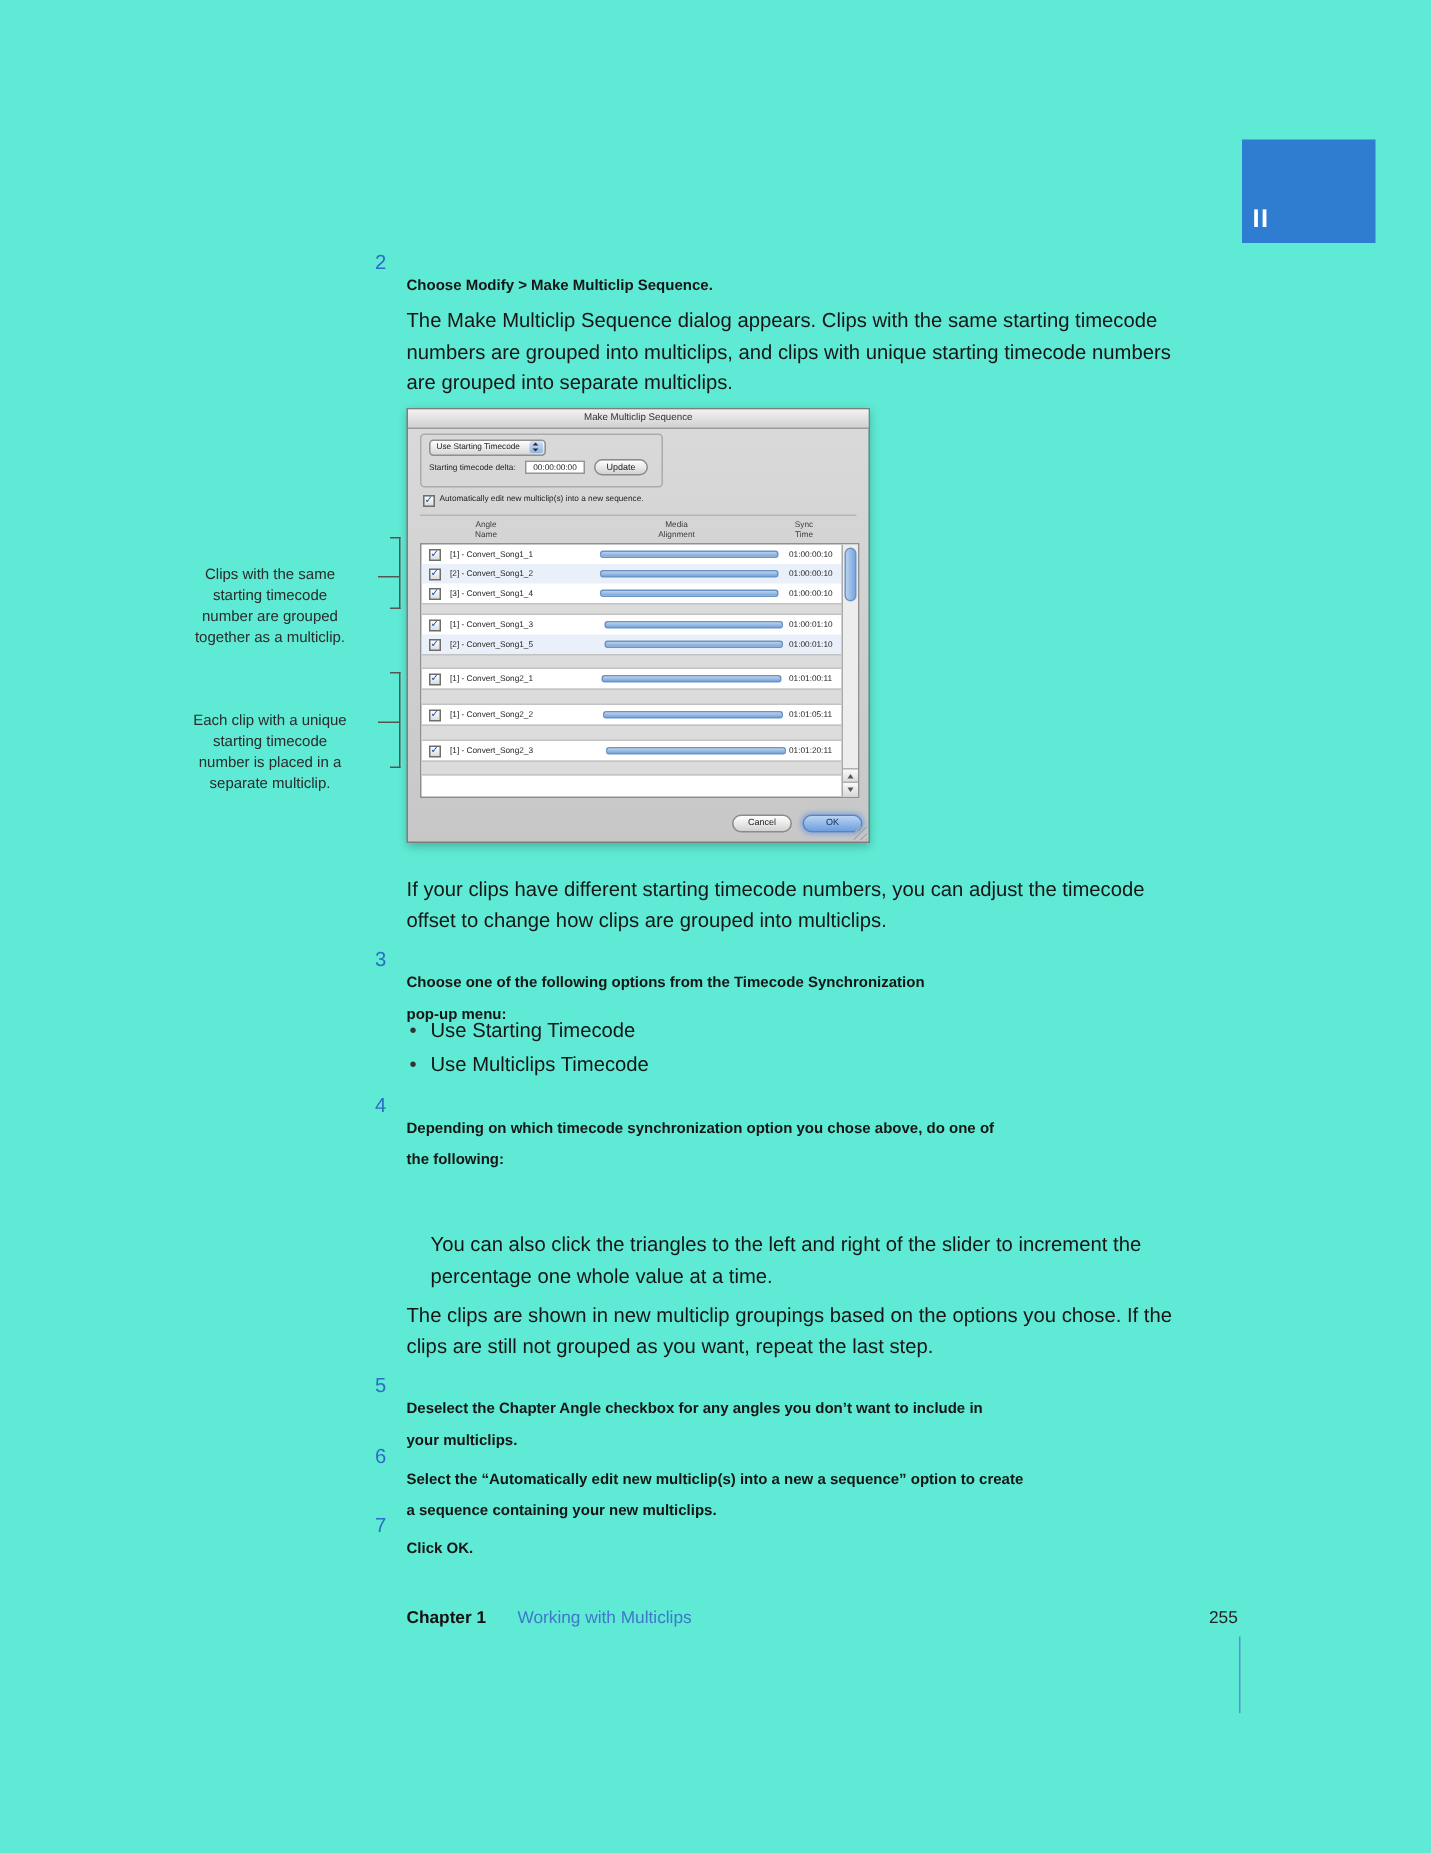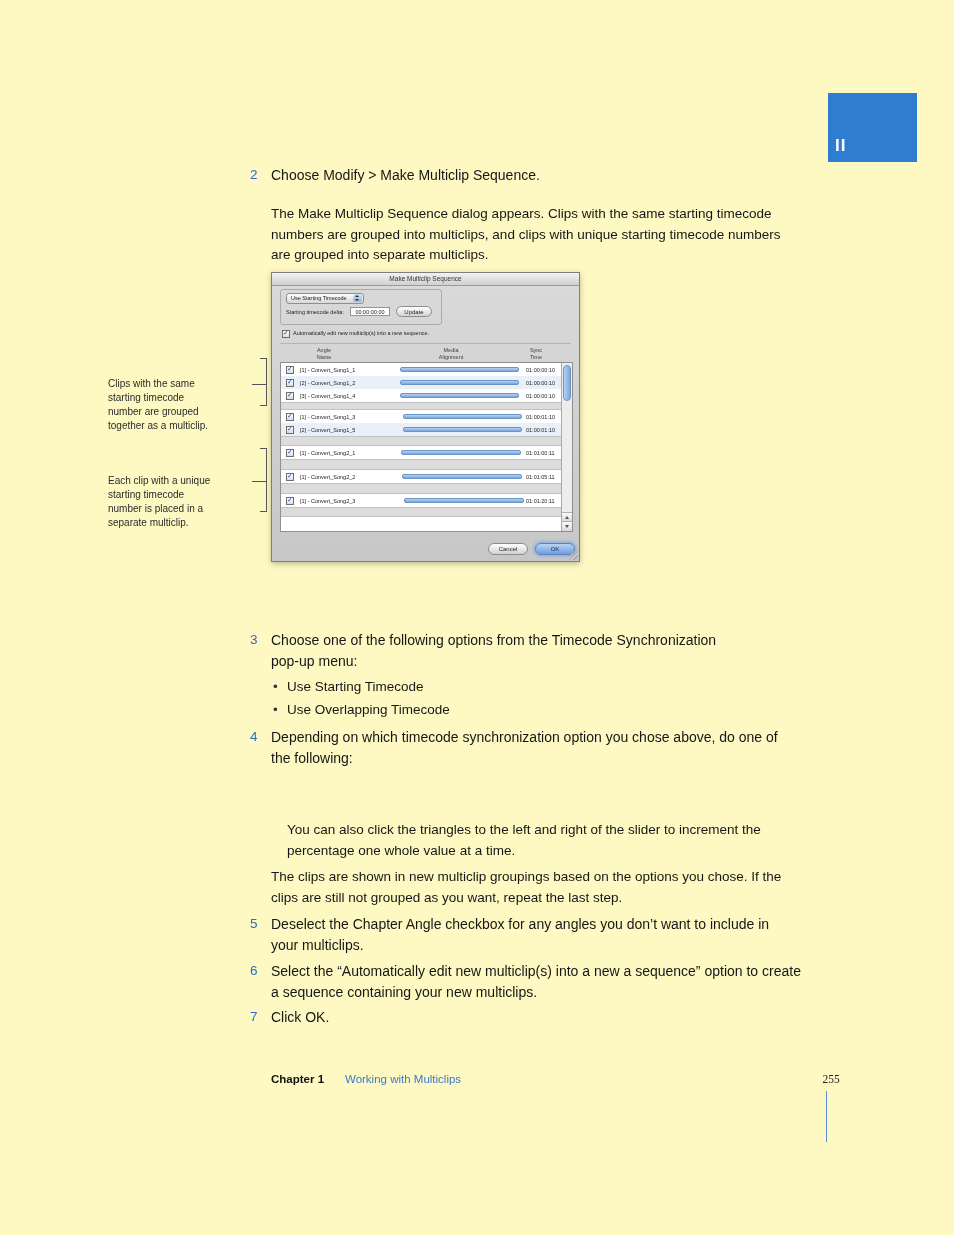--- a/index.html
+++ b/index.html
@@ -1,38 +1,38 @@
 <!DOCTYPE html>
 <html><head>
 <meta charset="utf-8">
 <style>
   html,body { margin:0; padding:0; background:#ffffff; }
   #page {
-    position:relative; width:954px; height:1235px; background:#fef9c3;
+    position:relative; width:954px; height:1235px; background:#5eead4;
     font-family:"Liberation Sans", sans-serif; color:#1a1a1a; overflow:hidden;
   }
   .flow { white-space:pre-line; }
 
   
   .part-box {
     position:absolute; left:828px; top:93px; width:89px; height:69px;
     background:#2e7dd1; display:flex; align-items:flex-end;
     padding:0 0 6px 7px; box-sizing:border-box;
   }
   .part-box .roman { color:#fff; font-weight:bold; font-size:17px; letter-spacing:1px; }
 
   
   .step { position:absolute; left:0; width:954px; }
   .step .num {
     position:absolute; left:250px; top:0; width:14px; text-align:left;
     color:#2f6cc4; font-size:13.5px; line-height:20.5px;
   }
   .step .stext {
-    position:absolute; left:271px; top:0; width:600px;
-    font-size:14px; line-height:20.5px; color:#161616;
+    position:absolute; left:271px; top:16px; width:600px;
+    font-size:10px; line-height:20.5px; color:#161616;font-weight:bold;
   }
   .para {
     position:absolute; left:271px; width:600px;
     font-size:13.5px; line-height:20.5px; color:#161616;
   }
   .bullet-line { position:absolute; left:0; width:954px; height:22px; }
   .bullet-line::before {
     content:"\2022"; position:absolute; left:273px; top:0;
     font-size:13.5px; line-height:20.5px; color:#333;
   }
@@ -40,21 +40,21 @@
     position:absolute; left:287px; top:0; width:580px;
     font-size:13.5px; line-height:20.5px; color:#161616;
   }
   .subpara {
     position:absolute; left:287px; width:570px;
     font-size:13.5px; line-height:20.5px; color:#161616;
   }
 
   
   .callout {
-    position:absolute; left:108px; width:144px; text-align:left;
+    position:absolute; left:108px; width:144px; text-align:center;
     font-size:10px; line-height:14px; color:#2b2b2b;
   }
   .bracket {
     position:absolute; width:6px;
     border-top:1px solid #555; border-right:1px solid #555; border-bottom:1px solid #555;
   }
   .connector { position:absolute; height:1px; background:#555; }
 
   
   .dialog {
@@ -169,21 +169,21 @@
     box-shadow:0 0 3px 1.5px rgba(125,165,220,.8); color:#10294f;
   }
   .grip {
     position:absolute; right:1px; bottom:1px; width:9px; height:9px;
     background:repeating-linear-gradient(135deg,#a9a9a9 0 1px,transparent 1px 3px);
   }
 
   
   .footer-chapter { position:absolute; left:271px; top:1073px; font-size:11.5px; font-weight:bold; color:#111; }
   .footer-section { position:absolute; left:345px; top:1073px; font-size:11.5px; color:#3d78c9; }
-  .footer-page { position:absolute; left:806px; top:1073px; width:50px; text-align:center; font-size:11.5px; color:#222;font-family:Liberation Serif, serif; }
+  .footer-page { position:absolute; left:806px; top:1073px; width:50px; text-align:left; font-size:11.5px; color:#222; }
   .footer-rule { position:absolute; left:826px; top:1091px; width:1px; height:51px; background:#5b8fd4; }
 </style>
 </head>
 <body>
 
 <div id="page">
 
   <div class="part-box">
     <span class="roman">II</span>
   </div>
@@ -330,31 +330,33 @@
   <div class="connector" style="left:252px;top:384px;width:14px"></div>
   <div class="bracket" style="left:260px;top:358px;height:46px"></div>
 
   <div class="callout flow" style="top:474px">Each clip with a unique
 starting timecode
 number is placed in a
 separate multiclip.</div>
   <div class="connector" style="left:252px;top:481px;width:14px"></div>
   <div class="bracket" style="left:260px;top:448px;height:62px"></div>
 
+  <div class="para flow" style="top:583px">If your clips have different starting timecode numbers, you can adjust the timecode
+offset to change how clips are grouped into multiclips.</div>
 
   <div class="step" style="top:630px">
     <span class="num">3</span>
     <div class="stext flow">Choose one of the following options from the Timecode Synchronization
 pop-up menu:</div>
   </div>
   <div class="bullet-line" style="top:677px">
     <div class="btext">Use Starting Timecode</div>
   </div>
   <div class="bullet-line" style="top:700px">
-    <div class="btext">Use Overlapping Timecode</div>
+    <div class="btext">Use Multiclips Timecode</div>
   </div>
 
   <div class="step" style="top:727px">
     <span class="num">4</span>
     <div class="stext flow">Depending on which timecode synchronization option you chose above, do one of
 the following:</div>
   </div>
   <div class="subpara flow" style="top:820px">You can also click the triangles to the left and right of the slider to increment the
 percentage one whole value at a time.</div>
 

